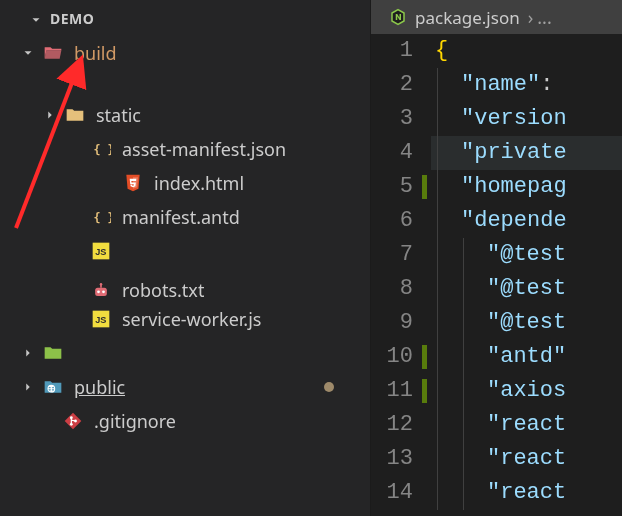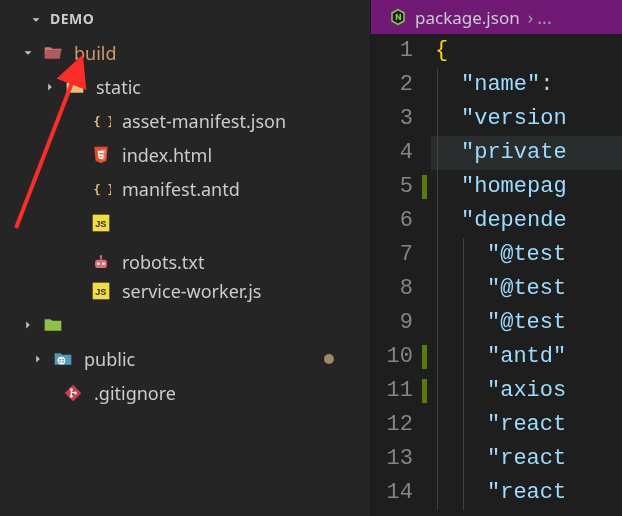--- a/index.html
+++ b/index.html
@@ -72,21 +72,21 @@
     background: #1e1e1e;
     display: flex;
     flex-direction: column;
     border-left: 1px solid #1b1b1b;
   }
   .tab-bar {
     height: 34px;
     display: flex;
     align-items: center;
     padding-left: 8px;
-    background: #701a75;
+    background: #404040;
   }
   .tab {
     display: flex; align-items: center;
     padding: 0 10px;
     height: 100%;
     font-size: 17px;
     color: #cccccc;
   }
   .tab .file-icon { margin-right: 8px; }
   .bc-sep { margin-left: 8px; color: #a0a0a0; font-size: 18px; }
@@ -163,42 +163,42 @@
           </svg>
         </span>
         <span class="file-icon">
           <svg width="20" height="20" viewBox="0 0 24 24">
             <path fill="#e06c75" d="M2 5h7l2 2h11v2H4L2 19V5z"></path>
             <path fill="#e06c75" opacity=".75" d="M4 9h18l-2 10H2z"></path>
           </svg>
         </span>
         <span class="label build-label">build</span>
       </div>
-      <div class="row" style="padding-left: 42px;">
+      <div class="row" style="padding-left: 42px; margin-top: 28px;">
         <span class="chev">
           <svg width="14" height="14" viewBox="0 0 16 16">
             <path fill="#c5c5c5" d="M6 4l4 4-4 4z"></path>
           </svg>
         </span>
         <span class="file-icon">
           <svg width="20" height="20" viewBox="0 0 24 24">
             <path fill="#e5c07b" d="M2 5h7l2 2h11v12H2z"></path>
           </svg>
         </span>
         <span class="label">static</span>
       </div>
       <div class="row" style="padding-left: 90px;">
         <span class="file-icon">
           <svg width="20" height="20" viewBox="0 0 24 24">
             <text x="3" y="17" font-size="14" font-family="monospace" fill="#e5c07b" font-weight="bold">{ }</text>
           </svg>
         </span>
         <span class="label">asset-manifest.json</span>
       </div>
-      <div class="row" style="padding-left: 90px;">
+      <div class="row" style="padding-left: 90px; margin-left: 32px;">
         <span class="file-icon">
           <svg width="20" height="20" viewBox="0 0 24 24">
             <path fill="#e44d26" d="M4 2h16l-1.5 17L12 22l-6.5-3z"></path>
             <path fill="#fff" d="M12 5v14l5-2 1-12z" opacity=".25"></path>
             <path fill="#fff" d="M8 7h8l-.3 2.5H10l.2 2h5.2l-.5 4.5L12 17l-2.9-1-.2-2h2l.1 1 1 .3 1-.3.2-1.5H8.7z"></path>
           </svg>
         </span>
         <span class="label">index.html</span>
       </div>
       <div class="row" style="padding-left: 90px;">
@@ -243,21 +243,21 @@
           <svg width="14" height="14" viewBox="0 0 16 16">
             <path fill="#c5c5c5" d="M6 4l4 4-4 4z"></path>
           </svg>
         </span>
         <span class="file-icon">
           <svg width="20" height="20" viewBox="0 0 24 24">
             <path fill="#8dc149" d="M2 5h7l2 2h11v12H2z"></path>
           </svg>
         </span>
       </div>
-      <div class="row" style="padding-left: 30px;">
+      <div class="row" style="padding-left: 20px; text-decoration: underline;">
         <span class="chev">
           <svg width="14" height="14" viewBox="0 0 16 16">
             <path fill="#c5c5c5" d="M6 4l4 4-4 4z"></path>
           </svg>
         </span>
         <span class="file-icon">
           <svg width="20" height="20" viewBox="0 0 24 24">
             <path fill="#519aba" d="M2 5h7l2 2h11v12H2z"></path>
             <circle cx="10" cy="14" r="4" fill="none" stroke="#fff" stroke-width="1.3"></circle>
             <path stroke="#fff" stroke-width="1.3" fill="none" d="M6 14h8M10 10v8M7.5 11a6 6 0 005 0M7.5 17a6 6 0 015 0"></path>

